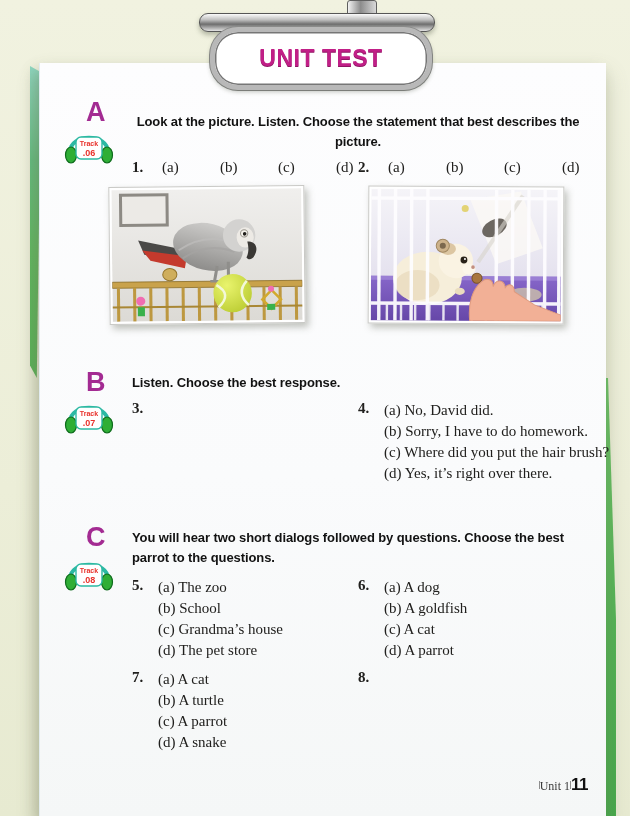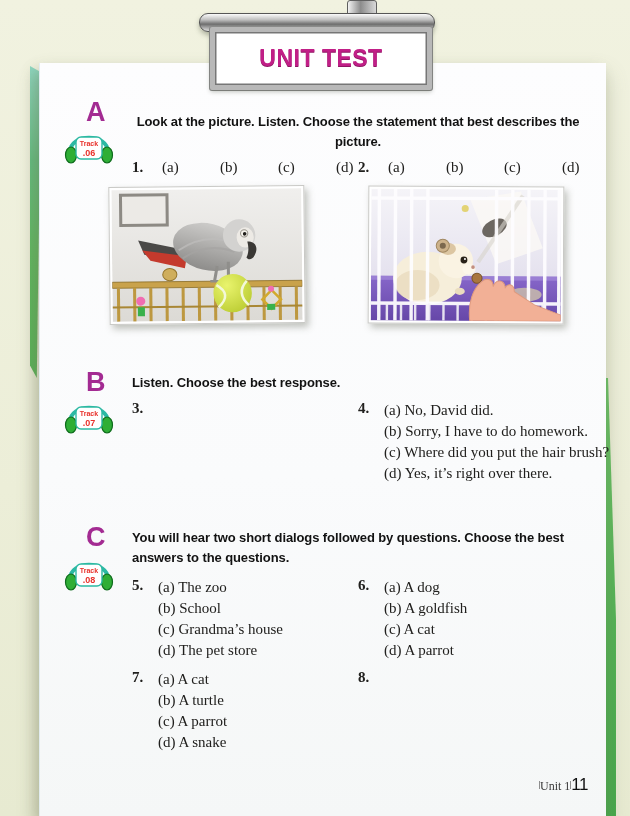--- a/index.html
+++ b/index.html
@@ -38,21 +38,21 @@
     border:1px solid #5f5f5f; border-radius:3px 3px 6px 6px;
   }
   .clip-bar{
     position:absolute; left:199px; top:13px; width:234px; height:17px;
     background:linear-gradient(180deg,#fbfbfb 0%,#bdbdbd 35%,#6e6e6e 60%,#e3e3e3 100%);
     border:1px solid #565656; border-radius:9px;
     box-shadow:0 3px 5px rgba(60,70,50,.35);
   }
   .clip-frame{
     position:absolute; left:210px; top:27px; width:212px; height:53px;
-    background:#ffffff; border:5px solid #b8b8b8; border-radius:2px;
+    background:#ffffff; border:5px solid #b8b8b8; border-radius:28px;
     box-shadow:inset 0 0 0 1.5px #767676, 0 2px 4px rgba(60,70,50,.30), 0 0 0 1px #8e8e8e;
     display:flex; align-items:center; justify-content:center;
   }
   .unit-title{
     font-size:23px; font-weight:bold; letter-spacing:.5px; color:#c11f87;
     text-shadow:0 .5px 0 #8e1663;
   }
   
   .sec-letter{position:absolute; font-size:27px; font-weight:bold; color:#a32b92; line-height:1;}
   .track-icon{position:absolute; width:56px; height:42px;}
@@ -72,21 +72,21 @@
     position:absolute; width:190px; height:132px; background:#fff; padding:2px;
     border:1px solid #c9c9c6; box-shadow:3px 4px 7px rgba(80,85,70,.35);
   }
   .photo svg{display:block;}
   .photo.p1{transform:rotate(-.6deg);}
   .photo.p2{transform:rotate(.3deg);}
   
   .footer{position:absolute; right:18px; top:712px; display:flex; align-items:baseline; }
   .footer .sep{width:1px; height:8px; background:#8f8f8f; align-self:center;}
   .footer .unit{font-family:"Liberation Serif",serif; font-size:12px; color:#3a3a3a;}
-  .footer .pageno{font-size:17px; font-weight:normal; color:#101010; letter-spacing:-.5px;text-align:right;}
+  .footer .pageno{font-size:17px; font-weight:bold; color:#101010; letter-spacing:-.5px;text-align:right;}
 </style>
 </head>
 <body>
 
 <div class="scene">
 
   <div class="green-left"></div>
   <div class="green-right"></div>
   <div class="blue-sliver"></div>
 
@@ -277,21 +277,21 @@
 
     <div class="sec-letter" style="left:46px; top:461px;">C</div>
     <svg class="track-icon" style="left:21px; top:489px;" viewBox="0 0 56 42">
       <path d="M9,27 C9,8 47,8 47,27" stroke="#2cb9a3" stroke-width="4" fill="none"></path>
       <ellipse cx="10" cy="30" rx="5.5" ry="8" fill="#2fae36" stroke="#0e6b1c" stroke-width="1.2"></ellipse>
       <ellipse cx="46" cy="30" rx="5.5" ry="8" fill="#2fae36" stroke="#0e6b1c" stroke-width="1.2"></ellipse>
       <rect x="15" y="12" width="26" height="22" rx="5" fill="#ffffff" stroke="#2cb9a3" stroke-width="1.4"></rect>
       <text x="28" y="21" font-size="7" font-weight="bold" fill="#e8312a" text-anchor="middle" font-family="Liberation Sans, sans-serif">Track</text>
       <text x="28" y="31" font-size="9" font-weight="bold" fill="#e8312a" text-anchor="middle" font-family="Liberation Sans, sans-serif">.08</text>
     </svg>
-    <div class="instr" style="top:465px;">You will hear two short dialogs followed by questions. Choose the best answers to the questions.</div>
+    <div class="instr" style="top:465px;">You will hear two short dialogs followed by questions. Choose the best parrot to the questions.</div>
 
     <div class="q" style="left:92px; top:514px;">
       <span class="qnum">5.</span>
       <div class="opts">
         <div>(a) The zoo</div>
         <div>(b) School</div>
         <div>(c) Grandma’s house</div>
         <div>(d) The pet store</div>
       </div>
     </div>

